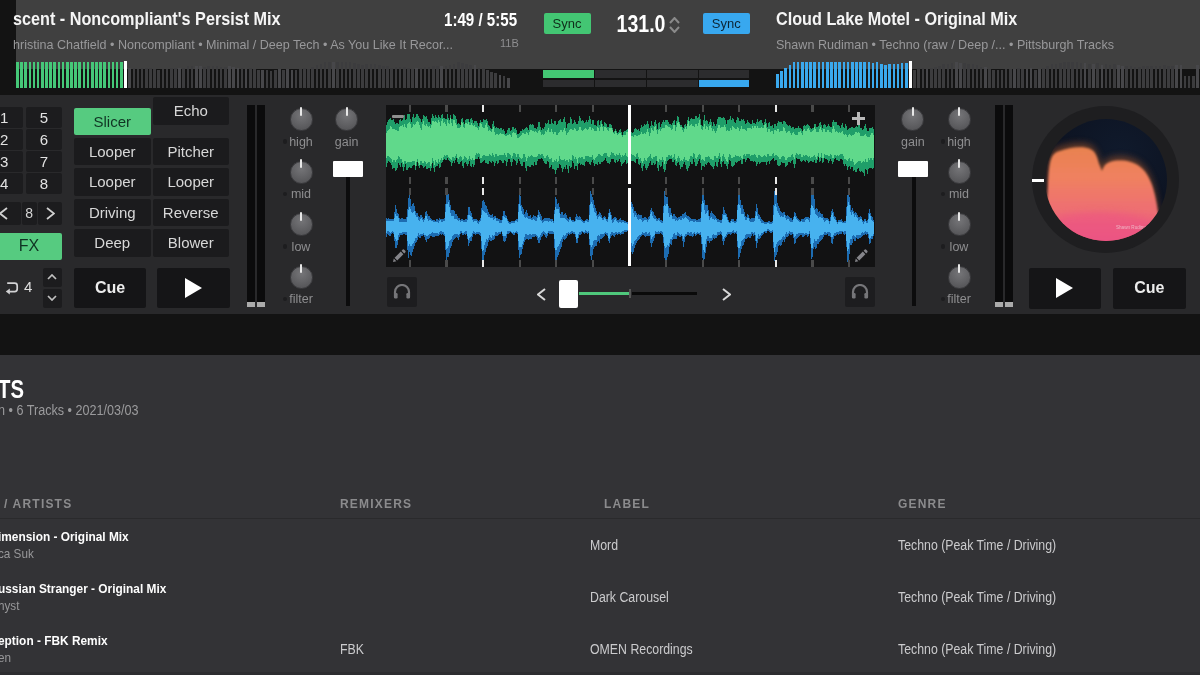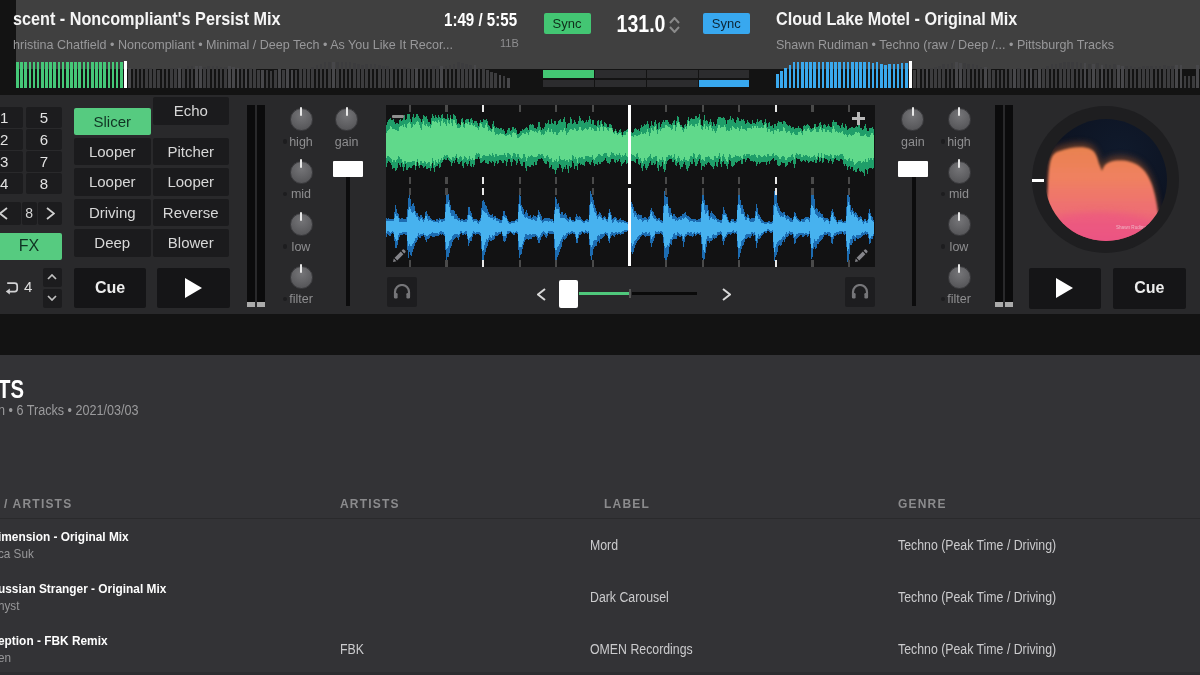--- a/index.html
+++ b/index.html
@@ -569,21 +569,21 @@
       <div class="bigbtn" style="left:1113px;top:173px;width:72.5px">Cue</div>
 </div>
 
 
 <div id="library">
   <div style="position:absolute;left:-2px;top:19px;font-size:26px;font-weight:bold;color:#fff;transform:scaleX(0.78);transform-origin:0 0">TS</div>
   <div style="position:absolute;left:-2px;top:47px;font-size:14px;color:#9b9b9d;transform:scaleX(0.9);transform-origin:0 0">n • 6 Tracks • 2021/03/03</div>
 </div>
 
 <div class="hdr" style="left:4px">/ ARTISTS</div>
-<div class="hdr" style="left:340px">ARTISTS</div>
+<div class="hdr" style="left:340px">REMIXERS</div>
 <div class="hdr" style="left:604px">LABEL</div>
 <div class="hdr" style="left:898px">GENRE</div>
 <div class="abs" style="left:0;top:518px;width:1200px;height:1px;background:#2a2a2c"></div>
 
 <div class="rtitle" style="left:-2px;top:529px">imension - Original Mix</div>
     <div class="rsub" style="left:-2px;top:546px">ca Suk</div>
     <div class="rcell" style="left:590px;top:537px">Mord</div>
     <div class="rcell" style="left:898px;top:537px">Techno (Peak Time / Driving)</div>
     <div class="rtitle" style="left:-2px;top:581px">ussian Stranger - Original Mix</div>
     <div class="rsub" style="left:-2px;top:598px">hyst</div>

